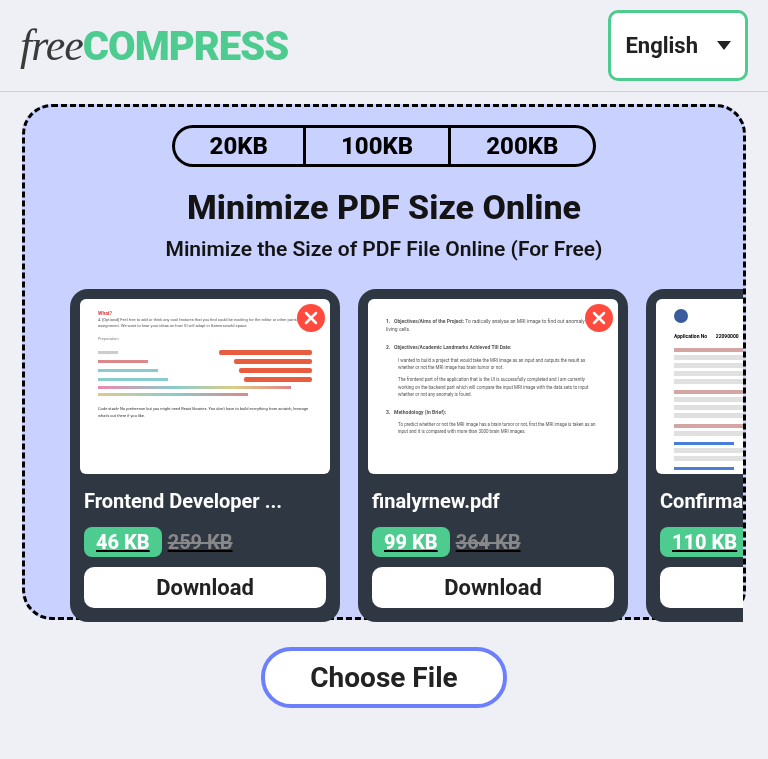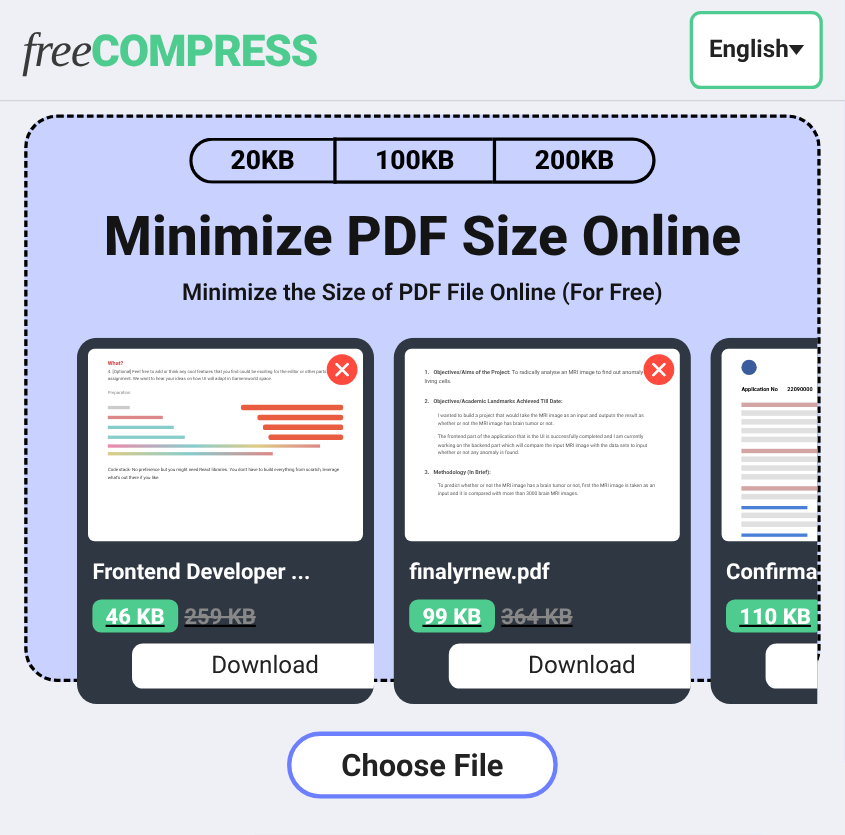--- a/index.html
+++ b/index.html
@@ -34,21 +34,21 @@
       color: #3a3a3a;
       font-size: 44px;
     }
     .logo-compress {
       color: #4ecb8f;
       font-weight: 900;
     }
     .lang-select {
       display: flex;
       align-items: center;
-      gap: 0;
+      gap: 19px;
       border: 3px solid #4ecb8f;
       border-radius: 10px;
       padding: 20px 14px;
       background: #fff;
       font-size: 22px;
       font-weight: 700;
       color: #222;
       cursor: pointer;
     }
     .caret {
@@ -87,21 +87,21 @@
     }
     .pill:nth-child(2) {
       border-radius: 0;
       border-right: none;
     }
     .pill:last-child {
       border-radius: 0 25px 25px 0;
     }
     .title {
       text-align: center;
-      font-size: 50px;
+      font-size: 34px;
       font-weight: 800;
       color: #141414;
       margin-bottom: 10px;
     }
     .subtitle {
       text-align: center;
       font-size: 21px;
       font-weight: 600;
       color: #141414;
       margin-bottom: 28px;
@@ -202,24 +202,23 @@
       font-weight: 700;
       text-decoration: line-through;
     }
     .download-btn {
       width: 100%;
       background: #fff;
       border: none;
       border-radius: 10px;
       padding: 8px;
       font-size: 22px;
-      font-weight: 400;
+      font-weight: 700;
       color: #222;
       cursor: pointer;
-      margin-left: 36px;
     }
     .choose-file-wrap {
       display: flex;
       justify-content: center;
       margin-top: 25px;
     }
     .choose-file-btn {
       background: #fff;
       border: 4px solid #6b7fff;
       border-radius: 30px;

